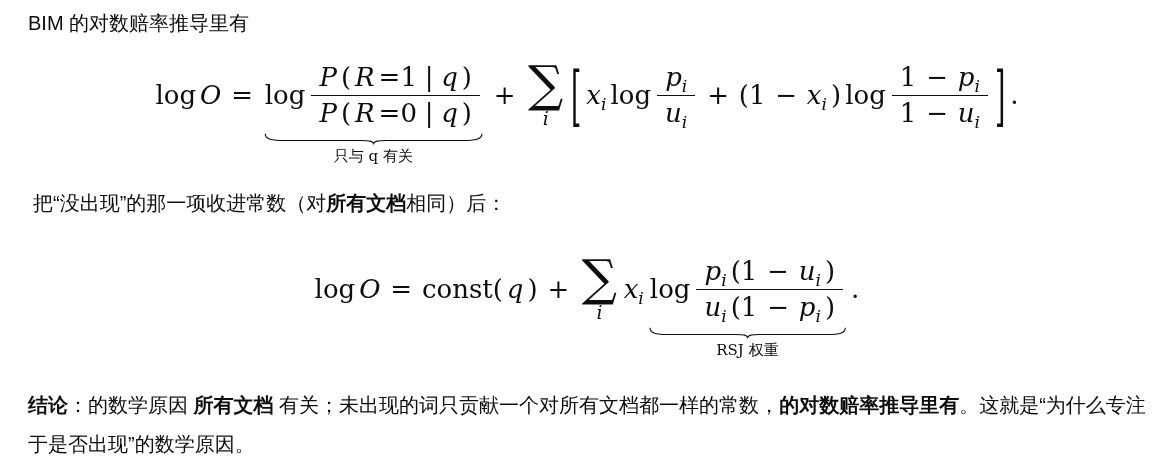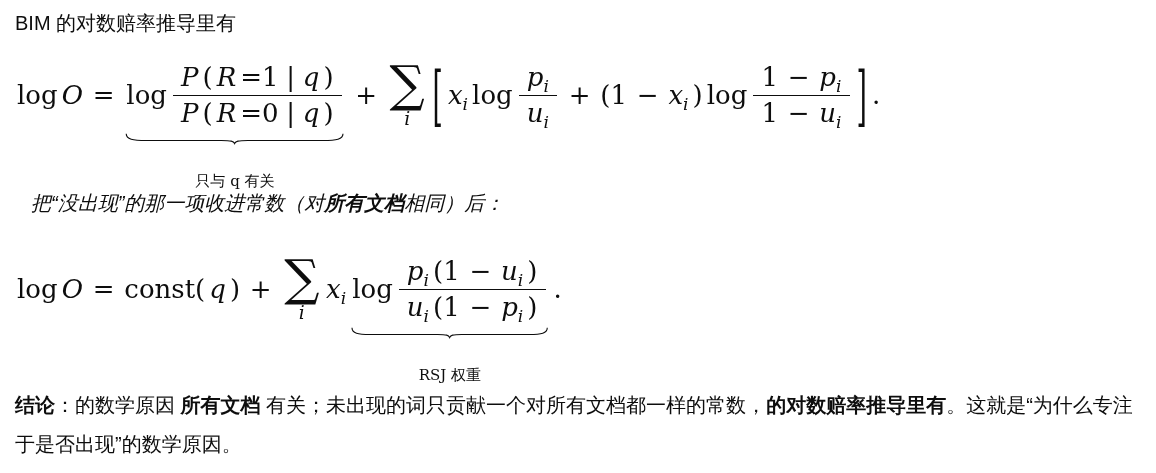--- a/index.html
+++ b/index.html
@@ -3,32 +3,32 @@
 <meta charset="utf-8">
 <style>
   * { box-sizing: border-box; }
   html, body { margin: 0; padding: 0; }
   body {
     width: 1156px; height: 473px; overflow: hidden;
     background: #ffffff; color: #0d0d0d;
     font-family: "Liberation Sans", "DejaVu Sans", sans-serif;
     font-size: 20px;
   }
-  main { padding: 4px 10px 0 15px; }
+  main { padding: 4px 10px 0 28px; }
 
   
   .para { margin: 0; line-height: 1.5; }
   .intro { margin: 4px 0 0 0; }
-  .para-mid { margin: 16px; font-style: italic; }
+  .para-mid { margin: 5px; }
   .conclusion { margin: 0; line-height: 1.95; }
   strong { font-weight: 700; }
 
   
   .formula {
-    display: flex; align-items: center;
+    display: flex; justify-content: center; align-items: center;
     font-family: "DejaVu Serif", "Liberation Serif", serif;
     font-size: 26px; line-height: 1.25; color: #0d0d0d;
   }
   .formula-1 { margin: 22px 0 58px 0; }
   .formula-2 { margin: 36px 0 62px 0; }
 
   .mrm { font-style: normal; margin: 0 2px; white-space: pre; }
   .mit { font-style: italic; margin: 0 2px; white-space: pre; }
   .mop { font-style: normal; margin: 0 0.30em; }
   .mbar { font-style: normal; margin: 0 0.22em; font-weight: 300; }
@@ -47,21 +47,20 @@
 
   .brack { display: inline-block; transform: scaleY(2.5); font-size: 1.02em; margin: 0 3px; font-style: normal; }
 
   .ub { position: relative; display: inline-flex; align-items: center; margin: 0 2px; }
   .ub-content { display: inline-flex; align-items: center; }
   .ub-svg { position: absolute; top: calc(100% + 3px); left: 0; width: 100%; height: 11px; overflow: visible; }
   .ub-label {
     position: absolute; top: calc(100% + 17px); left: 50%; transform: translateX(-50%);
     font-size: 15px; white-space: nowrap; font-style: normal;
     font-family: "DejaVu Serif", "Liberation Serif", serif;
-    margin-top: 25px;
   }
 </style>
 </head>
 <body>
 
 <main>
   <p class="para intro">BIM 的对数赔率推导里有</p>
 
   <div class="formula formula-1">
       <span class="mrm">log</span>

